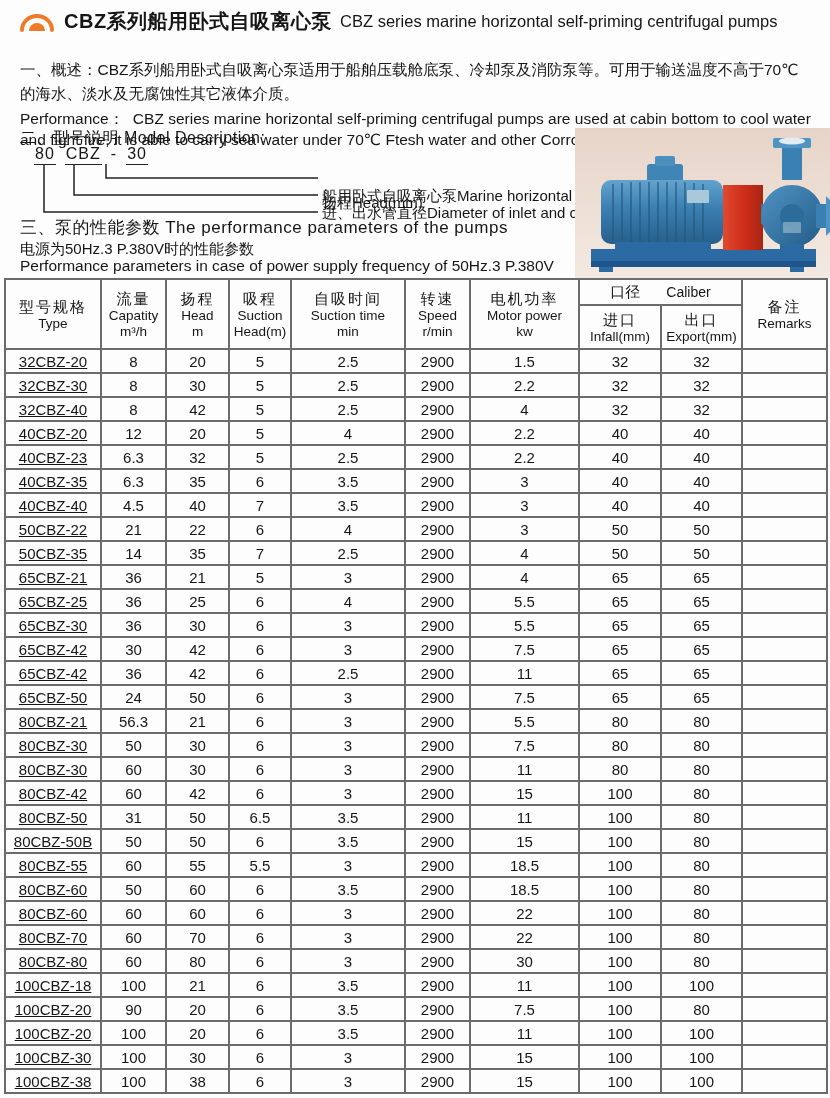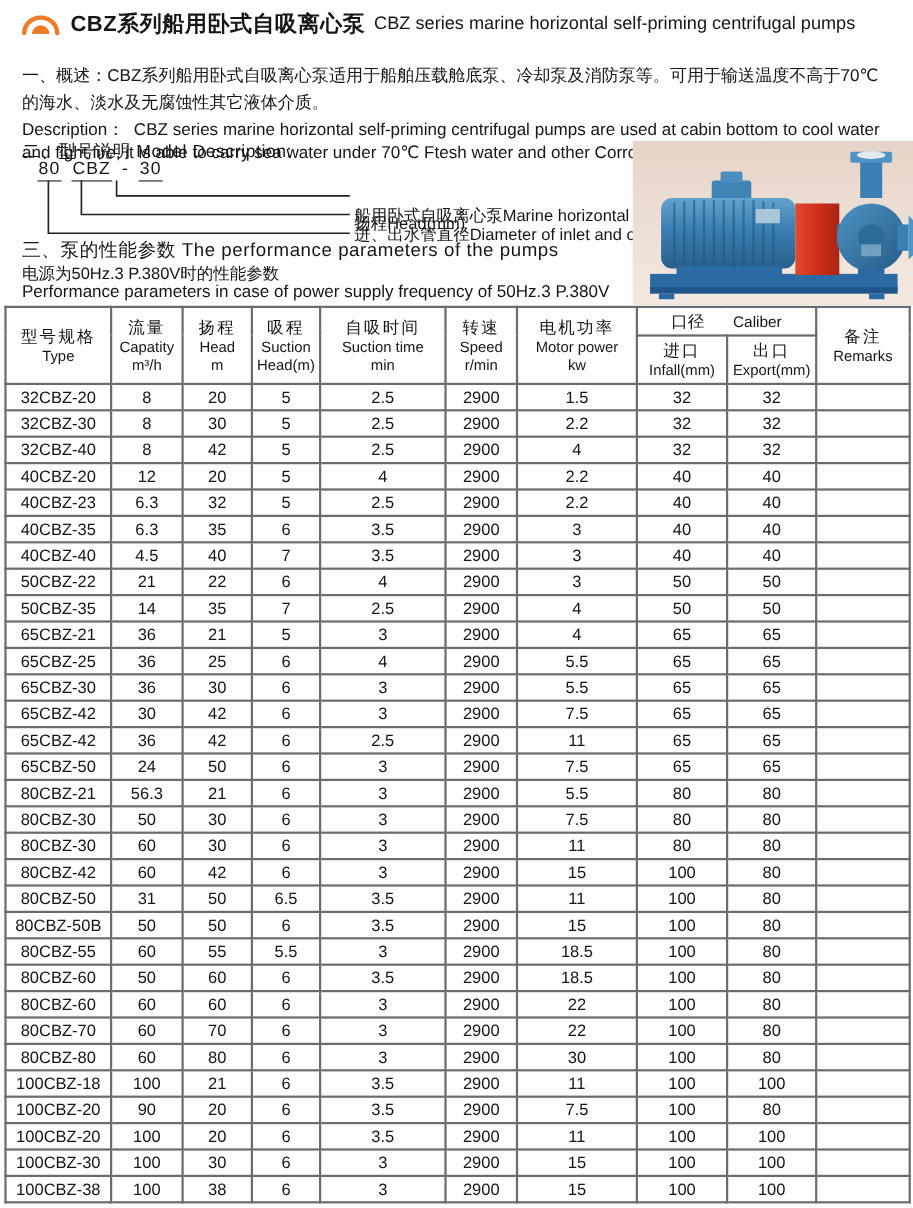--- a/index.html
+++ b/index.html
@@ -80,41 +80,41 @@
   }
   table.perf thead th { font-weight: normal; }
   .h-cn  { font-size: 15px; letter-spacing: 2px; line-height: 19px; }
   .h-en  { font-size: 13.5px; letter-spacing: 0; line-height: 16px; }
   .h-unit{ font-size: 13.5px; line-height: 15px; }
   .group-row th { height: 24px; }
   .group-cell span { font-size: 15px; }
   .group-cell .g-en { font-size: 14px; letter-spacing: 0; margin-left: 26px; }
   .sub-row th { height: 42px; }
   table.perf tbody td { height: 22px; font-size: 15px; }
-  table.perf tbody td:first-child { font-size: 15px; letter-spacing: 0; }
+  table.perf tbody td:first-child { font-size: 15px; letter-spacing: 0; text-decoration: underline; }
 </style>
 </head>
 <body>
 
 <div class="page">
 
   <div class="top">
 
     <div class="title-row">
       <svg class="logo" viewBox="0 0 38 26">
         <path d="M4,21 A15,14 0 0 1 34,21" fill="none" stroke="#ee7b28" stroke-width="4" stroke-linecap="round"></path>
         <path d="M11,22 A8,8 0 0 1 27,22 Z" fill="#ee7b28"></path>
       </svg>
       <span class="title-cn">CBZ系列船用卧式自吸离心泵</span>
       <span class="title-en">CBZ series marine horizontal self-priming centrifugal pumps</span>
     </div>
 
     <p class="para-cn"><span>一、概述：</span><span>CBZ系列船用卧式自吸离心泵适用于船舶压载舱底泵、冷却泵及消防泵等。可用于输送温度不高于70℃的海水、淡水及无腐蚀性其它液体介质。</span></p>
 
-    <p class="para-en"><span>Description：</span>&nbsp;&nbsp;<span>CBZ series marine horizontal self-priming centrifugal pumps are used at cabin bottom to cool water and fight fire, it is able to carry sea water under 70℃ Ftesh water and other Corrosion of liquid.</span></p>
+    <p class="para-en"><span>Performance：</span>&nbsp;&nbsp;<span>CBZ series marine horizontal self-priming centrifugal pumps are used at cabin bottom to cool water and fight fire, it is able to carry sea water under 70℃ Ftesh water and other Corrosion of liquid.</span></p>
 
     <div class="sec2-heading">二、型号说明  Model Description:</div>
 
     <div class="diagram">
       <svg class="lines" width="570" height="78" viewBox="0 0 570 78">
         <path d="M106,19 V33 H318" fill="none" stroke="#222" stroke-width="1.5"></path>
         <path d="M74,19 V50 H318" fill="none" stroke="#222" stroke-width="1.5"></path>
         <path d="M44,19 V67 H318" fill="none" stroke="#222" stroke-width="1.5"></path>
       </svg>
       <div class="code-row">

